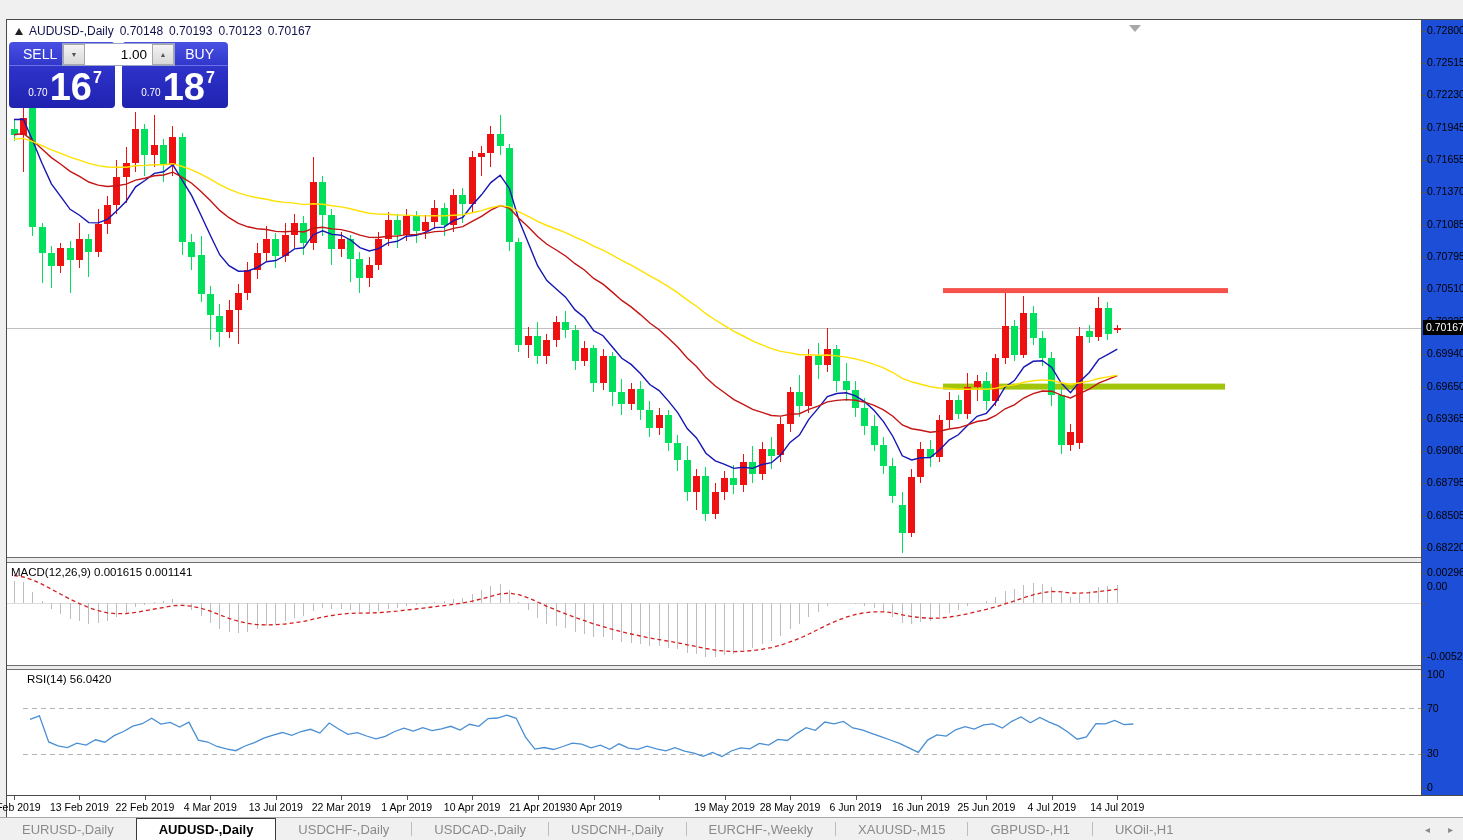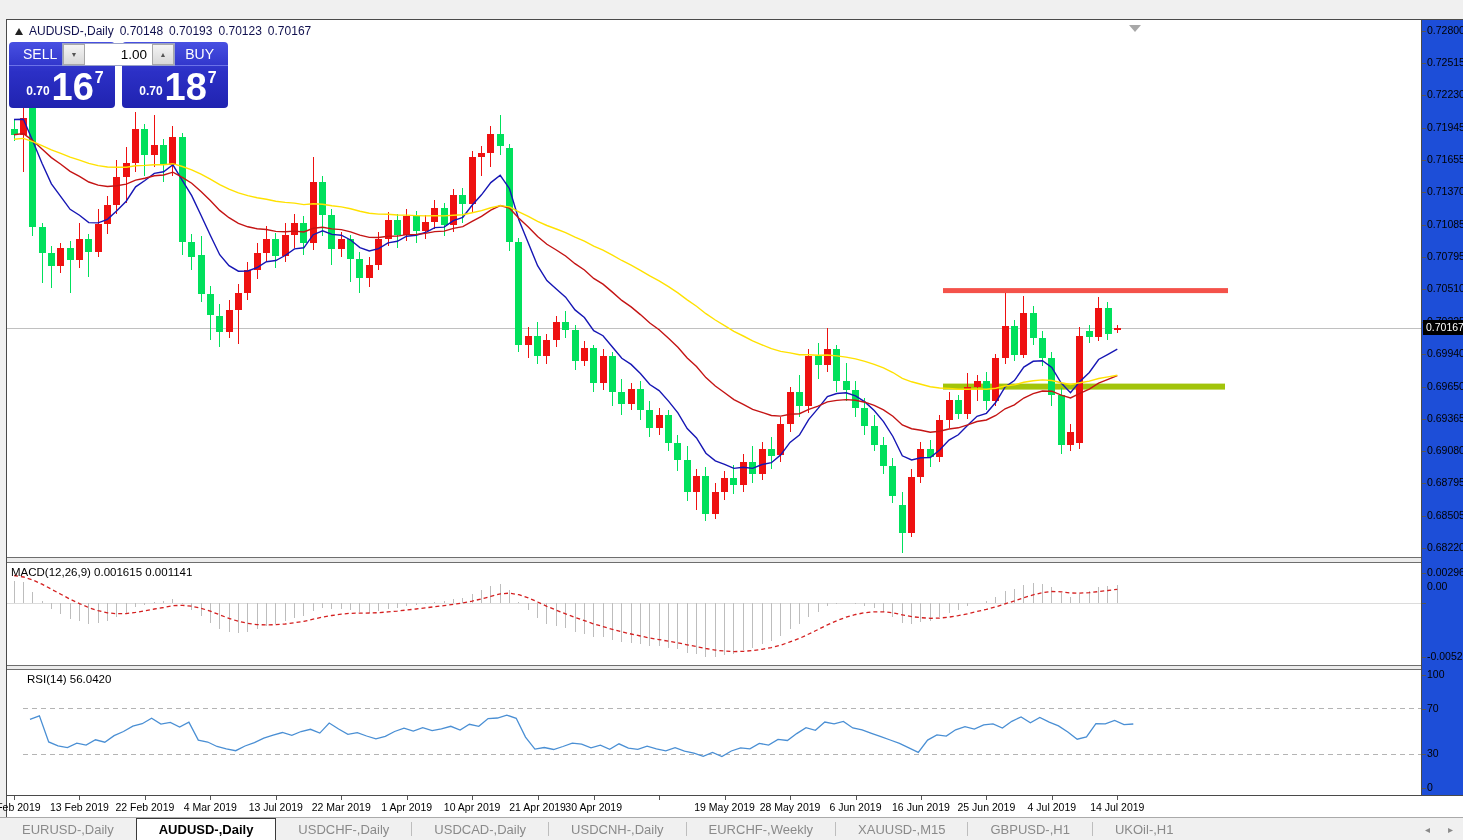--- a/index.html
+++ b/index.html
@@ -46,21 +46,21 @@
   #trade-widget { position:absolute; left:2px; top:22px; width:219px; height:66px; }
   .tw-panel { position:absolute; top:0; width:106px; height:66px; border-radius:4px;
               background:linear-gradient(180deg,#4850e2 0%, #2c30c6 45%, #2023b0 100%);
               color:#fff; overflow:hidden; }
   #tw-sell { left:0; } #tw-buy { left:113px; }
   .tw-btn-row { height:24px; display:flex; align-items:center; justify-content:center;
                 font-size:14px; border-bottom:1px solid #6b72e8; }
   #tw-sell .tw-btn-row { justify-content:flex-start; padding-left:14px; }
   #tw-buy  .tw-btn-row { justify-content:flex-end;  padding-right:14px; }
   .tw-price { display:flex; align-items:flex-end; justify-content:center; padding-top:3px; }
-  .tw-price .small { font-size:12px; font-weight:bold; margin:0 2px 7px 6px; }
+  .tw-price .small { font-size:10px; font-weight:normal; margin:0 2px 7px 6px; }
   .tw-price .big   { font-size:38px; font-weight:bold; line-height:36px; }
   .tw-price .sup   { font-size:16px; font-weight:bold; margin:0 0 18px 1px; }
   #tw-vol { position:absolute; left:53px; top:1px; width:113px; height:23px; background:#fff;
             border:1px solid #9aa2c8; display:flex; align-items:stretch; z-index:5; }
   .tw-spin { width:22px; background:linear-gradient(180deg,#f4f4f4,#d8d8d8);
              border:1px solid #a8a8a8; color:#555; font-size:7px;
              display:flex; align-items:center; justify-content:center; }
   #tw-vol input { flex:1; border:none; outline:none; text-align:right; font-size:13.5px;
                   padding:0 5px 0 0; color:#000; font-family:"Liberation Sans",sans-serif; min-width:0;}
 

